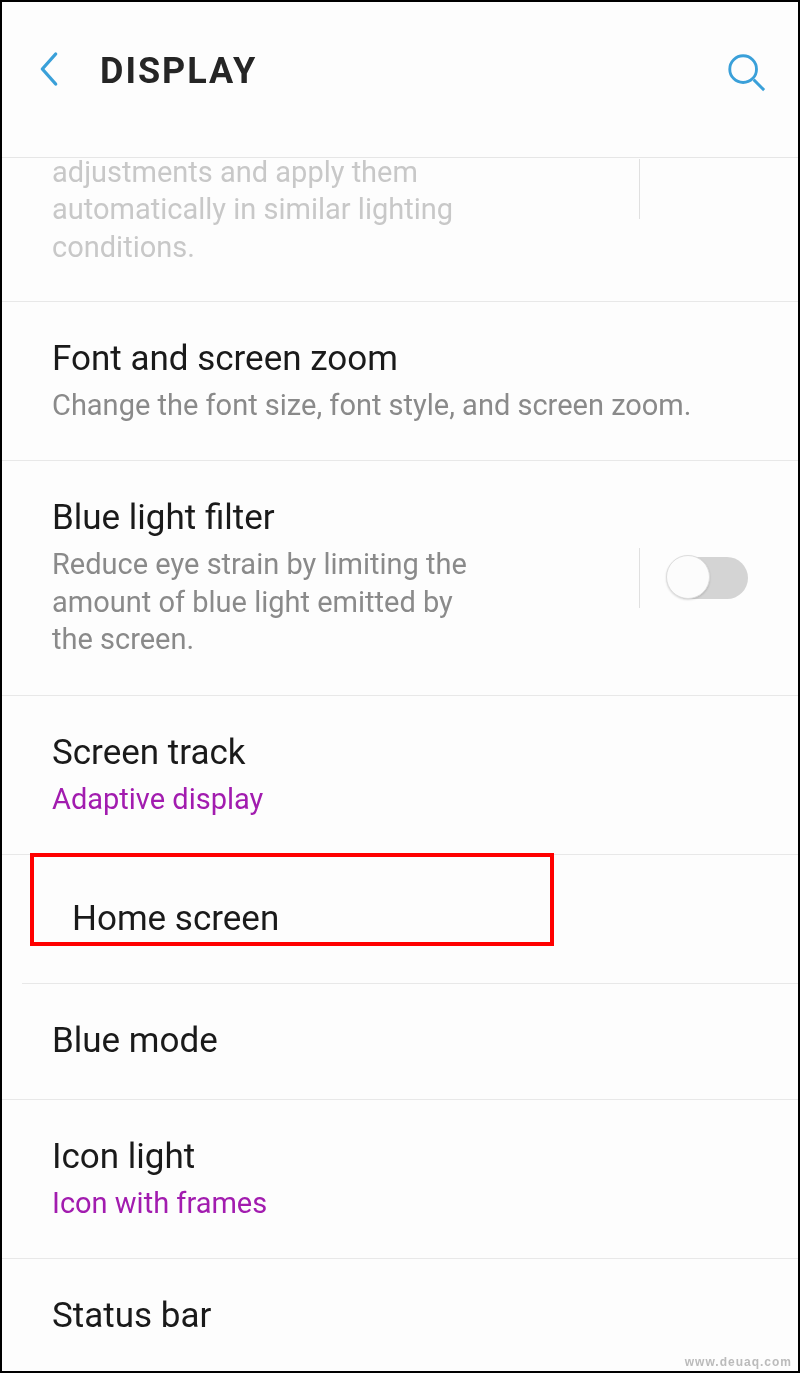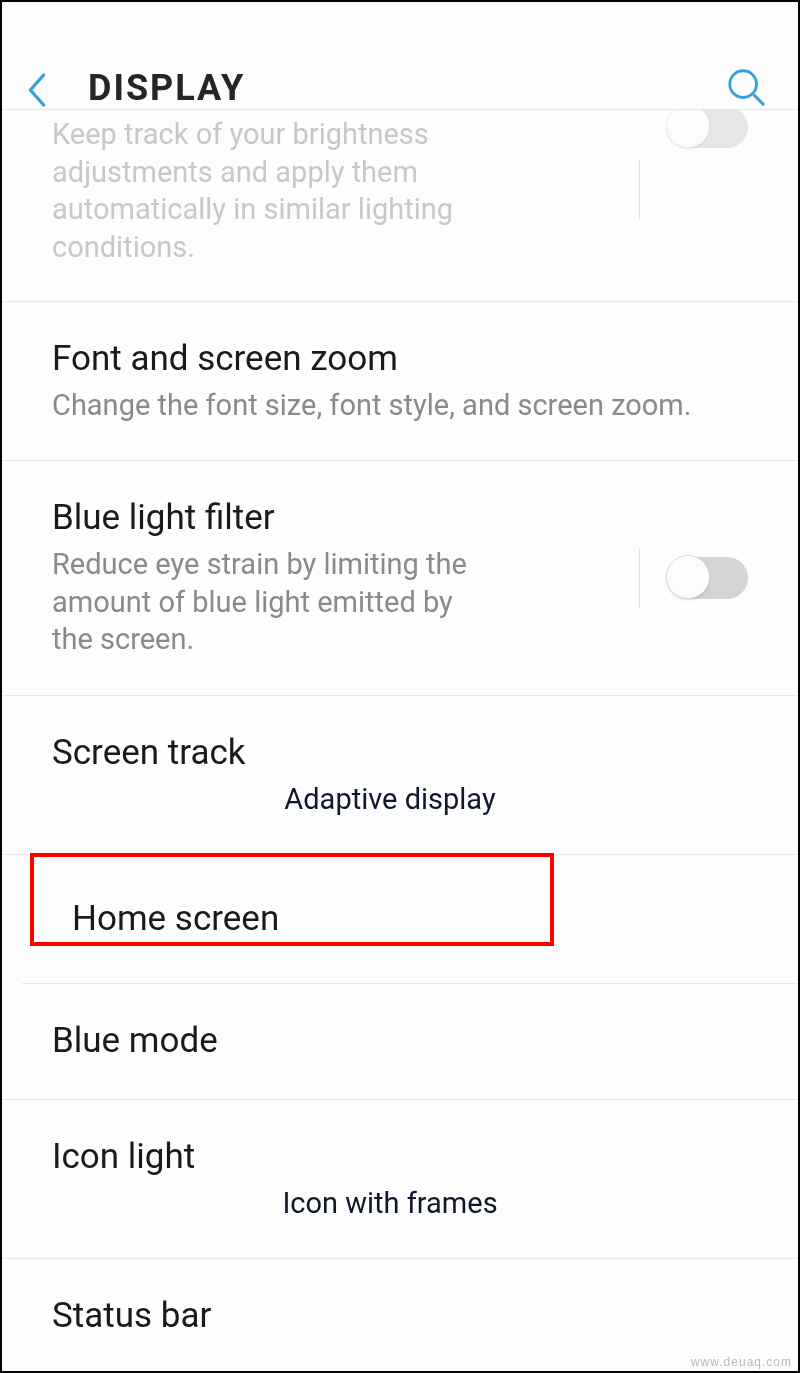--- a/index.html
+++ b/index.html
@@ -1,50 +1,50 @@
 <!DOCTYPE html>
 <html><head>
 <meta charset="utf-8">
 <style>
   * { box-sizing: border-box; margin: 0; padding: 0; }
   html, body { width: 800px; height: 1373px; font-family: -apple-system, Roboto, "Helvetica Neue", Arial, sans-serif; background: #fafafa; }
   .frame { width: 800px; height: 1373px; border: 2px solid #000; background: #fdfdfd; position: relative; overflow: hidden; }
 
   
-  .header { height: 108px; display: flex; align-items: flex-end; padding: 0 30px 0 24px; border-bottom: 1px solid #e6e6e6; background: #fdfdfd; position: relative; z-index: 2; }
+  .header { height: 108px; display: flex; align-items: flex-start; padding: 0 30px 0 36px; border-bottom: 1px solid #e6e6e6; background: #fdfdfd; position: relative; z-index: 2; margin-top: 48px; }
   .back-icon { width: 22px; height: 38px; display:flex; align-items:center; justify-content:center; color:#3aa0d9; }
   .header-title { font-size: 36px; font-weight: 700; letter-spacing: 2px; color:#252525; margin-left: 40px; }
   .search-icon { margin-left: auto; width: 44px; height: 44px; display:flex; align-items:center; justify-content:center; color:#3aa0d9; }
 
   
   .content { position: absolute; top: 108px; left: 0; right: 0; bottom: 0; overflow: hidden; }
   .list { position: relative; }
 
   .item { padding: 35px 50px 36px 50px; border-bottom: 1px solid #e8e8e8; display:flex; align-items:center; }
   .item.noborder { border-bottom: none; }
   .text-col { flex: 1; padding-right: 20px; }
   .title { font-size: 35px; color:#1a1a1a; line-height: 1.25; }
   .desc  { font-size: 29px; color:#8a8a8a; line-height: 1.3; margin-top: 6px; }
-  .value { font-size: 29px; color:#0f172a; line-height: 1.3; margin-top: 6px; text-align: center; }
+  .value { font-size: 29px; color:#a21caf; line-height: 1.3; margin-top: 6px; }
 
   
   .item.partial { padding-top: 0; }
   .item.partial .desc { color:#c8c8c8; margin-top: 4px;}
   .toggle-sep { width:1px; height:60px; background:#e0e0e0; margin-right:28px; }
 
   
   .toggle { width: 80px; height: 42px; border-radius: 21px; background:#d4d4d4; position:relative; flex-shrink:0; }
   .toggle .knob { width: 44px; height: 44px; border-radius:50%; background:#fcfcfc; border:1px solid #ddd; position:absolute; top:-2px; left:-2px; box-shadow: 0 1px 2px rgba(0,0,0,.15); }
   .toggle.faded { opacity:.55; }
 
   
   .highlight { position:absolute; border:4px solid #ff0000; left:28px; width:524px; pointer-events:none; }
 
   
-  .watermark { position:absolute; right:6px; bottom:2px; font-size:12px; color:#bbb; letter-spacing:1px; font-family: Arial, sans-serif; }
+  .watermark { position:absolute; right:6px; bottom:2px; font-size:12px; color:#bbb; letter-spacing:1px; font-family: Arial, sans-serif; font-weight: bold; }
 </style>
 </head>
 <body>
 
 <div class="frame">
 
   <div class="header">
     <div class="back-icon">
       <svg viewBox="0 0 24 40" width="20" height="36" fill="none" stroke="currentColor" stroke-width="4" stroke-linecap="round" stroke-linejoin="round">
           <polyline points="20,2 4,20 20,38"></polyline>

